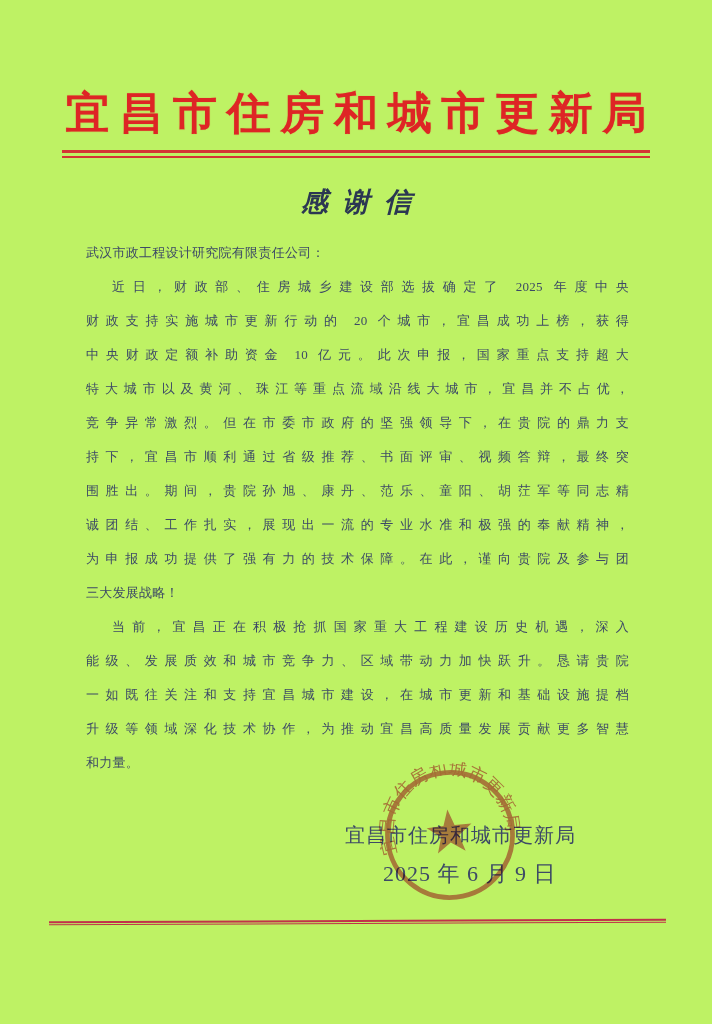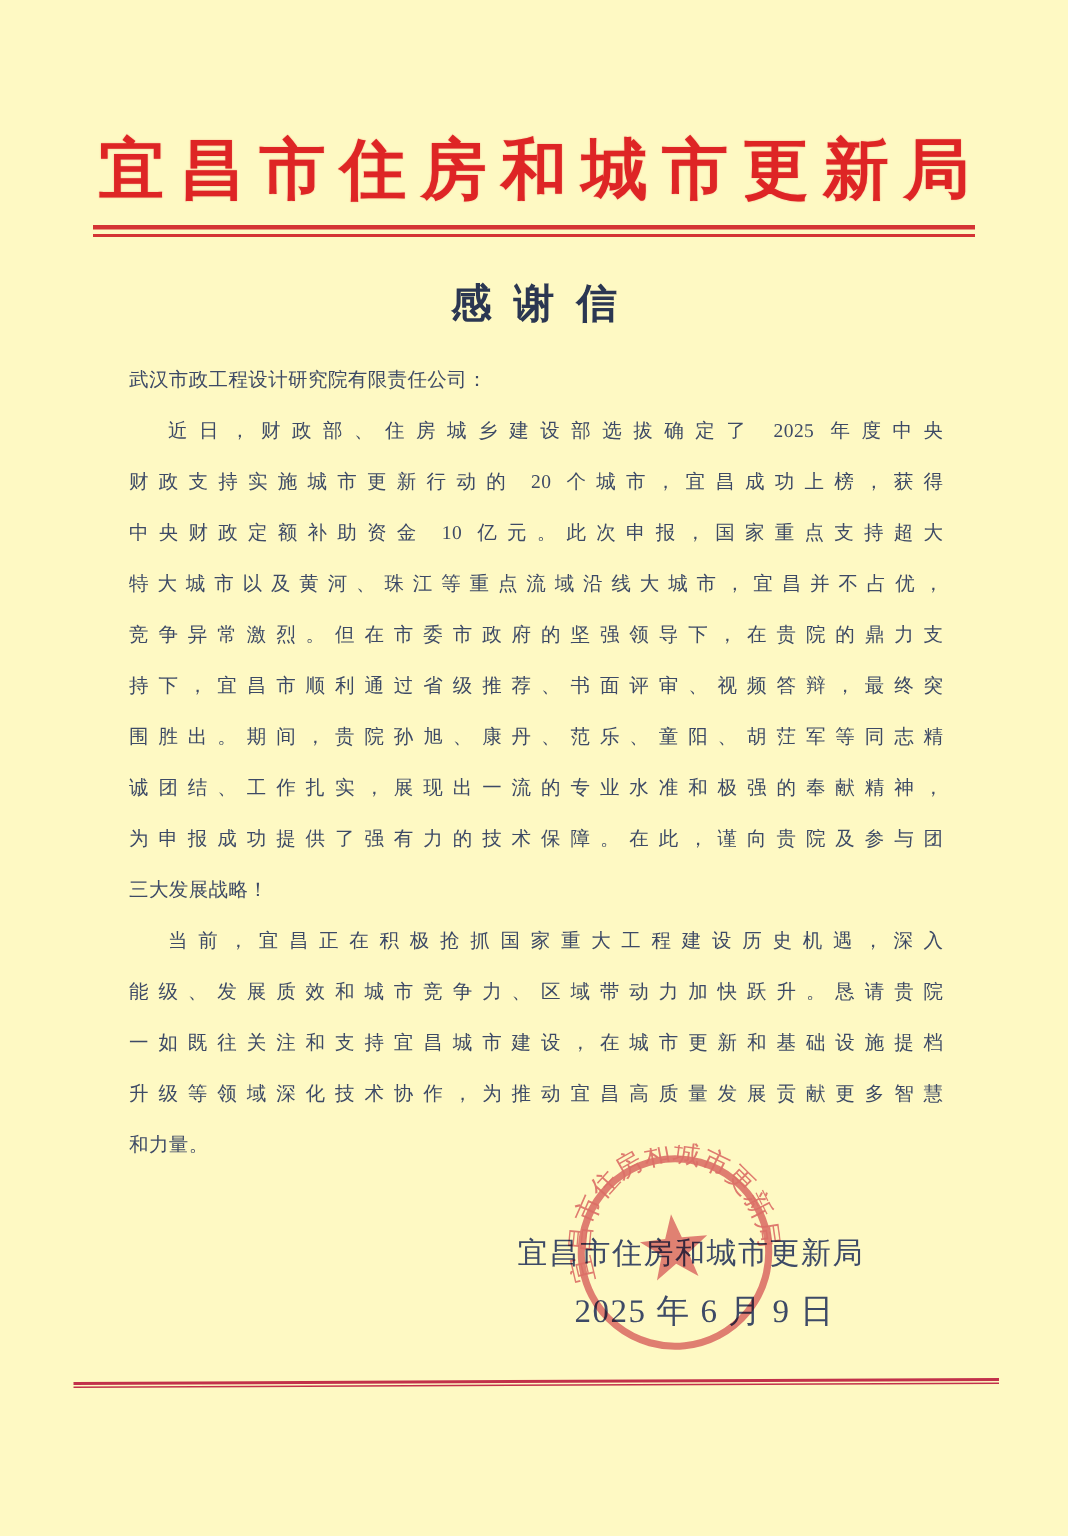--- a/index.html
+++ b/index.html
@@ -4,21 +4,21 @@
 <style>
   * { margin:0; padding:0; box-sizing:border-box; }
   html,body { width:712px; height:1024px; }
   body {
     background:#f4f4f4;
     font-family:"Liberation Serif","DejaVu Serif",serif;
   }
   .page {
     position:relative;
     width:712px; height:1024px;
-    background:#fef9c3;
+    background:#bef264;
     overflow:hidden;
   }
   
   .letterhead-title {
     position:absolute; top:84px; left:0; width:712px;
     text-align:center;
     font-size:44px; font-weight:bold;
     letter-spacing:0.22em; text-indent:0.22em;
     color:#de2525;
     text-shadow:0 0 1px rgba(222,37,37,.45);
@@ -29,20 +29,21 @@
     border-top:3px solid #d43434;
     border-bottom:2px solid #d43434;
   }
   
   .letter-title {
     position:absolute; top:184px; left:0; width:712px;
     text-align:center;
     font-size:27px; font-weight:bold;
     letter-spacing:0.55em; text-indent:0.55em;
     color:#2b3752;
+    font-style:italic;
   }
   
   .body-block {
     position:absolute; top:236px; left:86px; width:543px;
     color:#3d4a66;
     font-size:13px;
   }
   .line {
     height:34px; line-height:34px;
     text-align:justify; text-align-last:justify;

